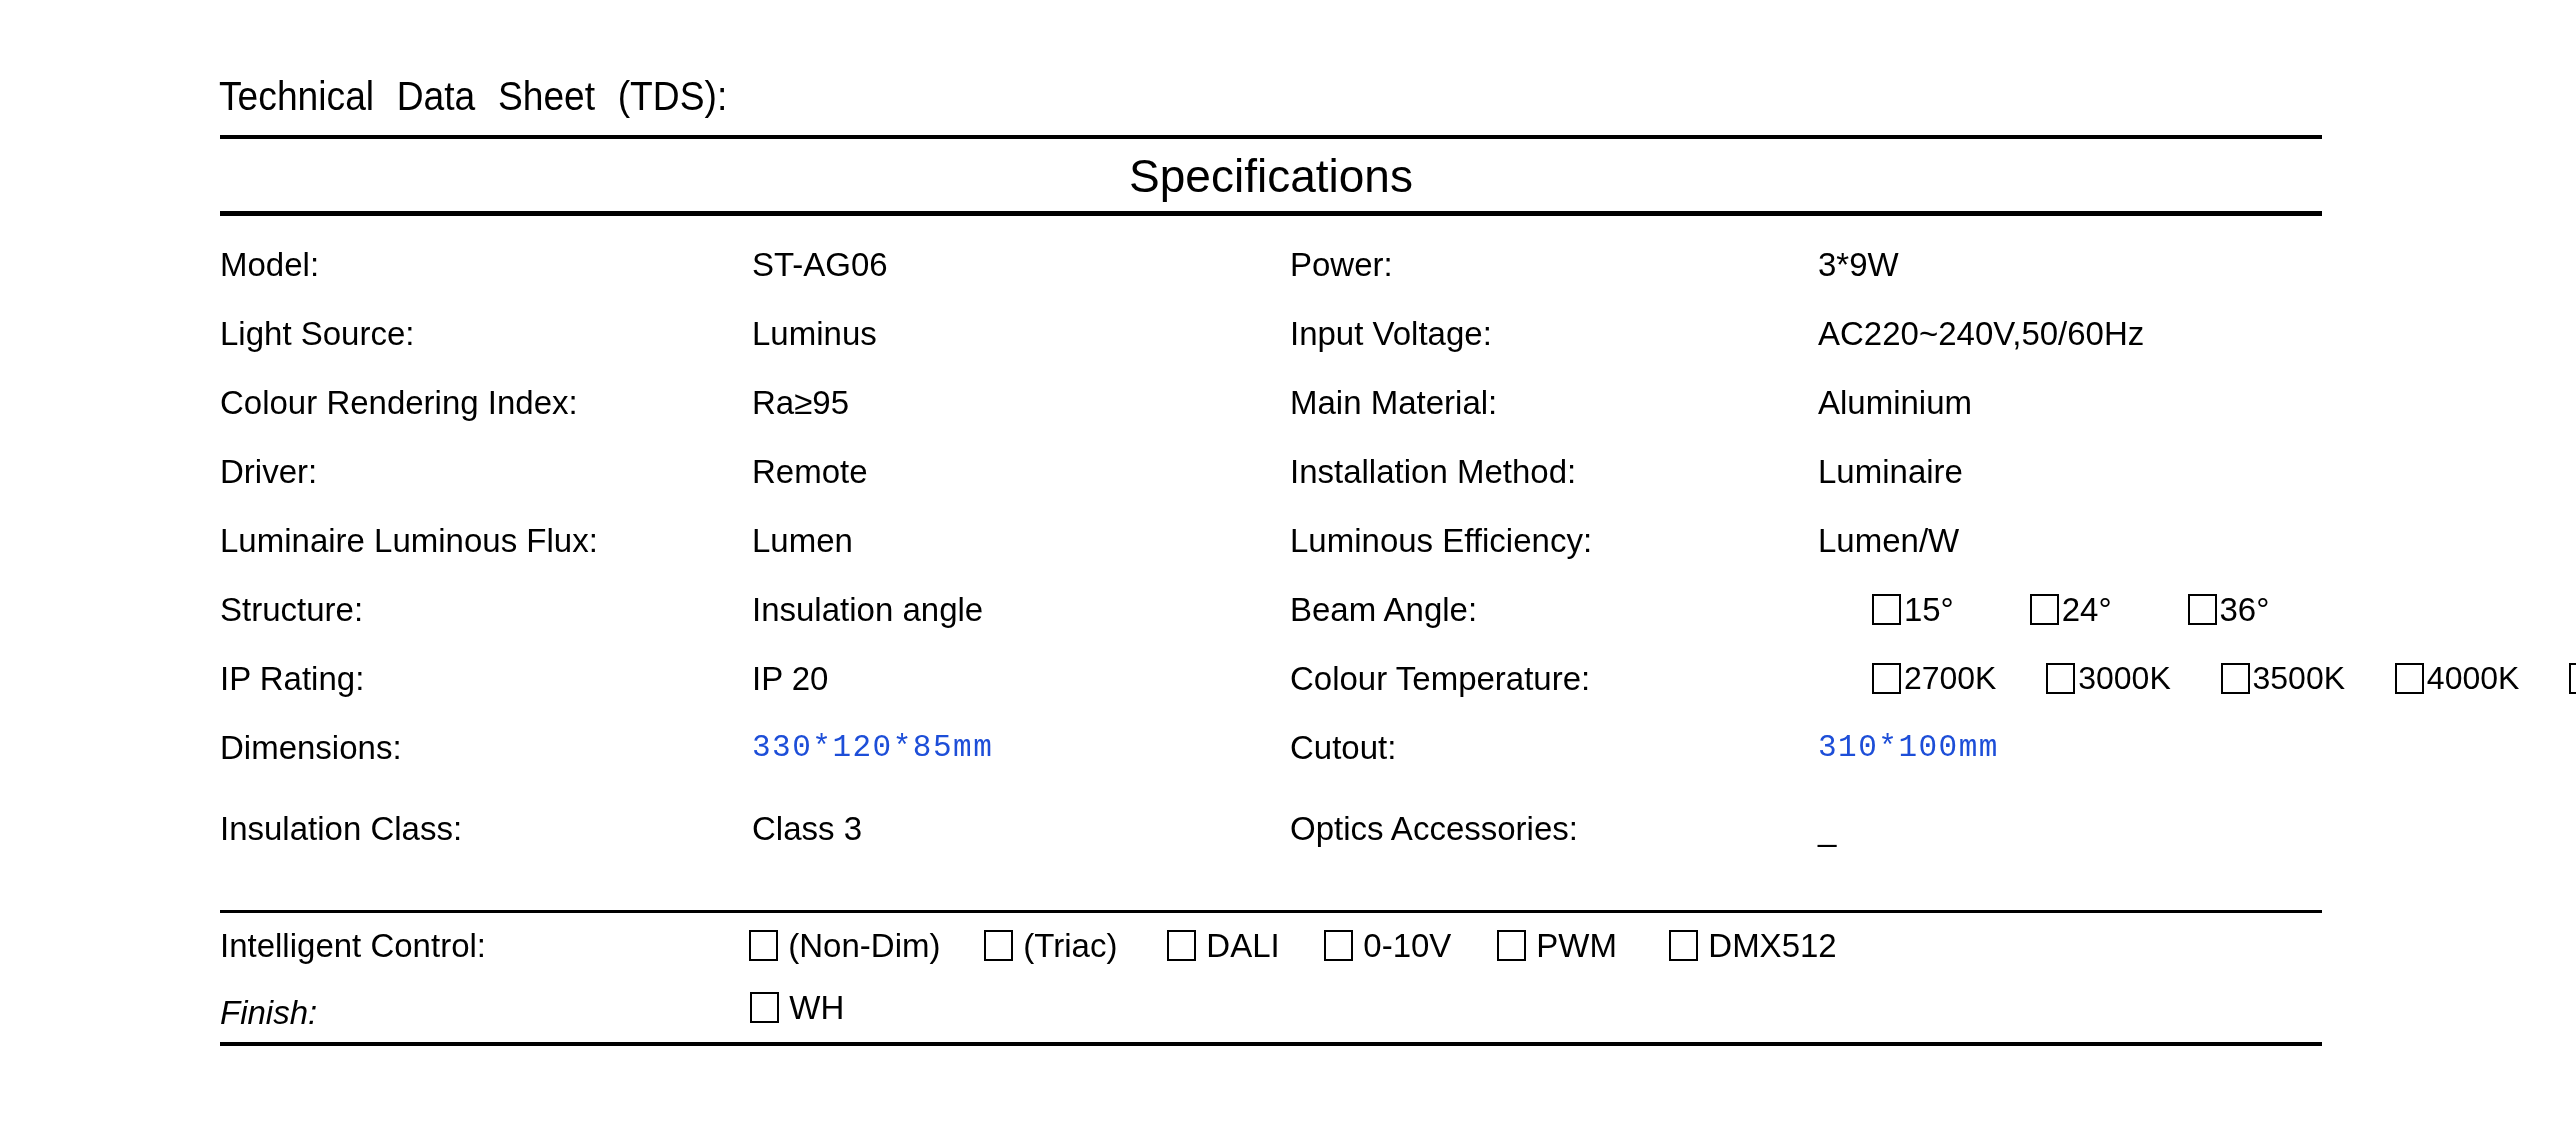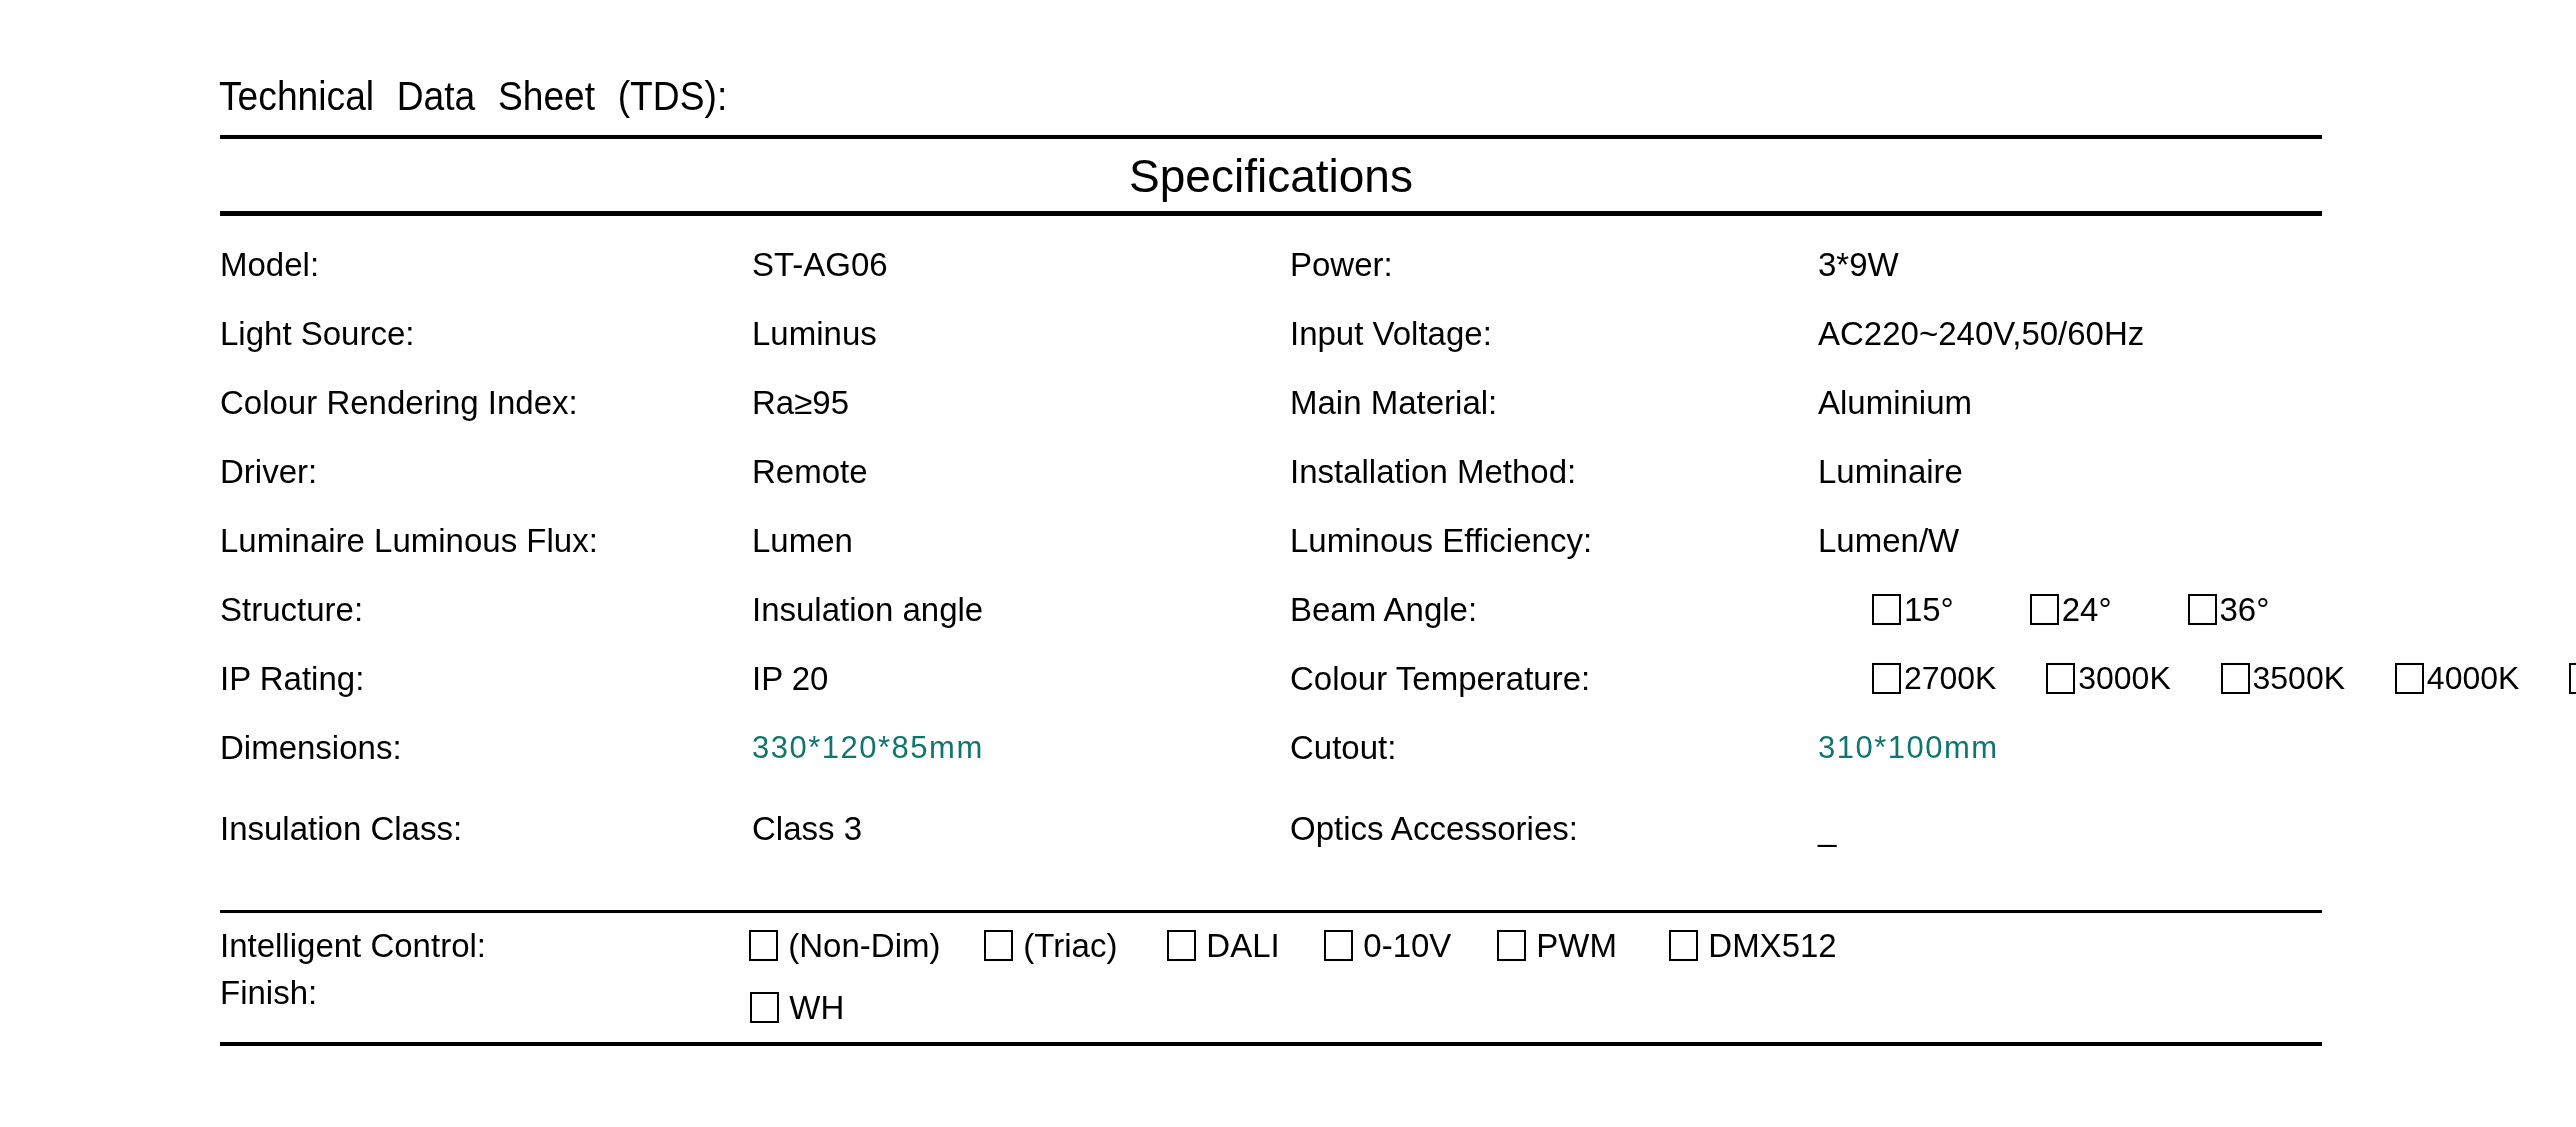--- a/index.html
+++ b/index.html
@@ -54,22 +54,23 @@
     font-size: 33px;
   }
   .c1 { left: 0px; }
   .c2 { left: 532px; }
   .c3 { left: 1070px; }
   .c4 { left: 1598px; }
   .c4b { left: 1608px; }  
 
   .value-gray {
     font-size: 31px;
-    color: #0f766e;
+    color: #1d4ed8;
     letter-spacing: 1.5px;
+    font-family: Liberation Mono, monospace;
   }
 
   
   .cb {
     display: inline-block;
     width: 25px; height: 26.4px;
     border: 2.2px solid #000000;
     background: #ffffff;
     flex: none;
     box-sizing: content-box;
@@ -86,21 +87,21 @@
     height: 65px; display: flex; align-items: center;
     font-size: 33px; white-space: nowrap;
   }
   .ctl-option {
     position: absolute;
     height: 65px; display: flex; align-items: center;
     font-size: 33px; white-space: nowrap;
   }
   .ctl-option .cb { margin-right: 10.3px; }
   .ic-row { top: 913px; }
-  .fin-label { top: 960px; }
+  .fin-label { top: 980px; font-style: italic; }
   .fin-option { top: 975px; }
 </style>
 </head>
 <body>
 
 <div class="page">
 
   <div class="doc-title">Technical Data Sheet (TDS):</div>
 
   <div class="rule rule-1"></div>

